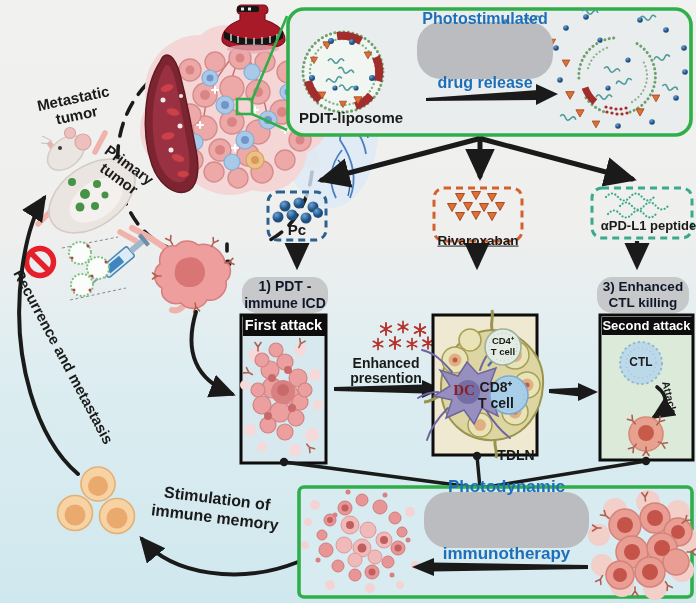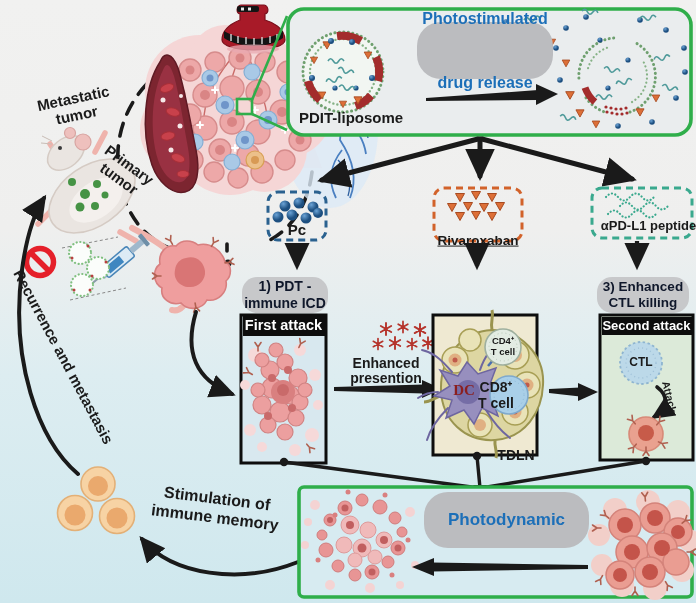--- a/index.html
+++ b/index.html
@@ -722,20 +722,21 @@
 <div class="hdr" style="left:601.5px;top:316.5px;width:90px;height:18px;font-size:13px;">
   <span>Second attack</span>
 </div>
 
 <div class="lbl ctr" style="left:641px;top:363px;font-size:12px;">CTL</div>
 
 <div class="lbl" style="left:669px;top:397px;font-size:10.5px;transform:translate(-50%,-50%) rotate(76deg);">Attack</div>
 
 <div class="graybox bluetitle" style="left:424px;top:492px;width:165px;height:56px;font-size:17px;line-height:1.25;">
   <span>Photodynamic</span>
+      <span>immunotherapy</span>
 </div>
 
 <div class="lbl ctr" style="left:216px;top:508px;font-size:16px;transform:translate(-50%,-50%) rotate(7deg);line-height:1.2;">
   <span style="display:block;">Stimulation of</span>
   <span style="display:block;">immune memory</span>
 </div>
 
 </div>
 
 </body></html>

